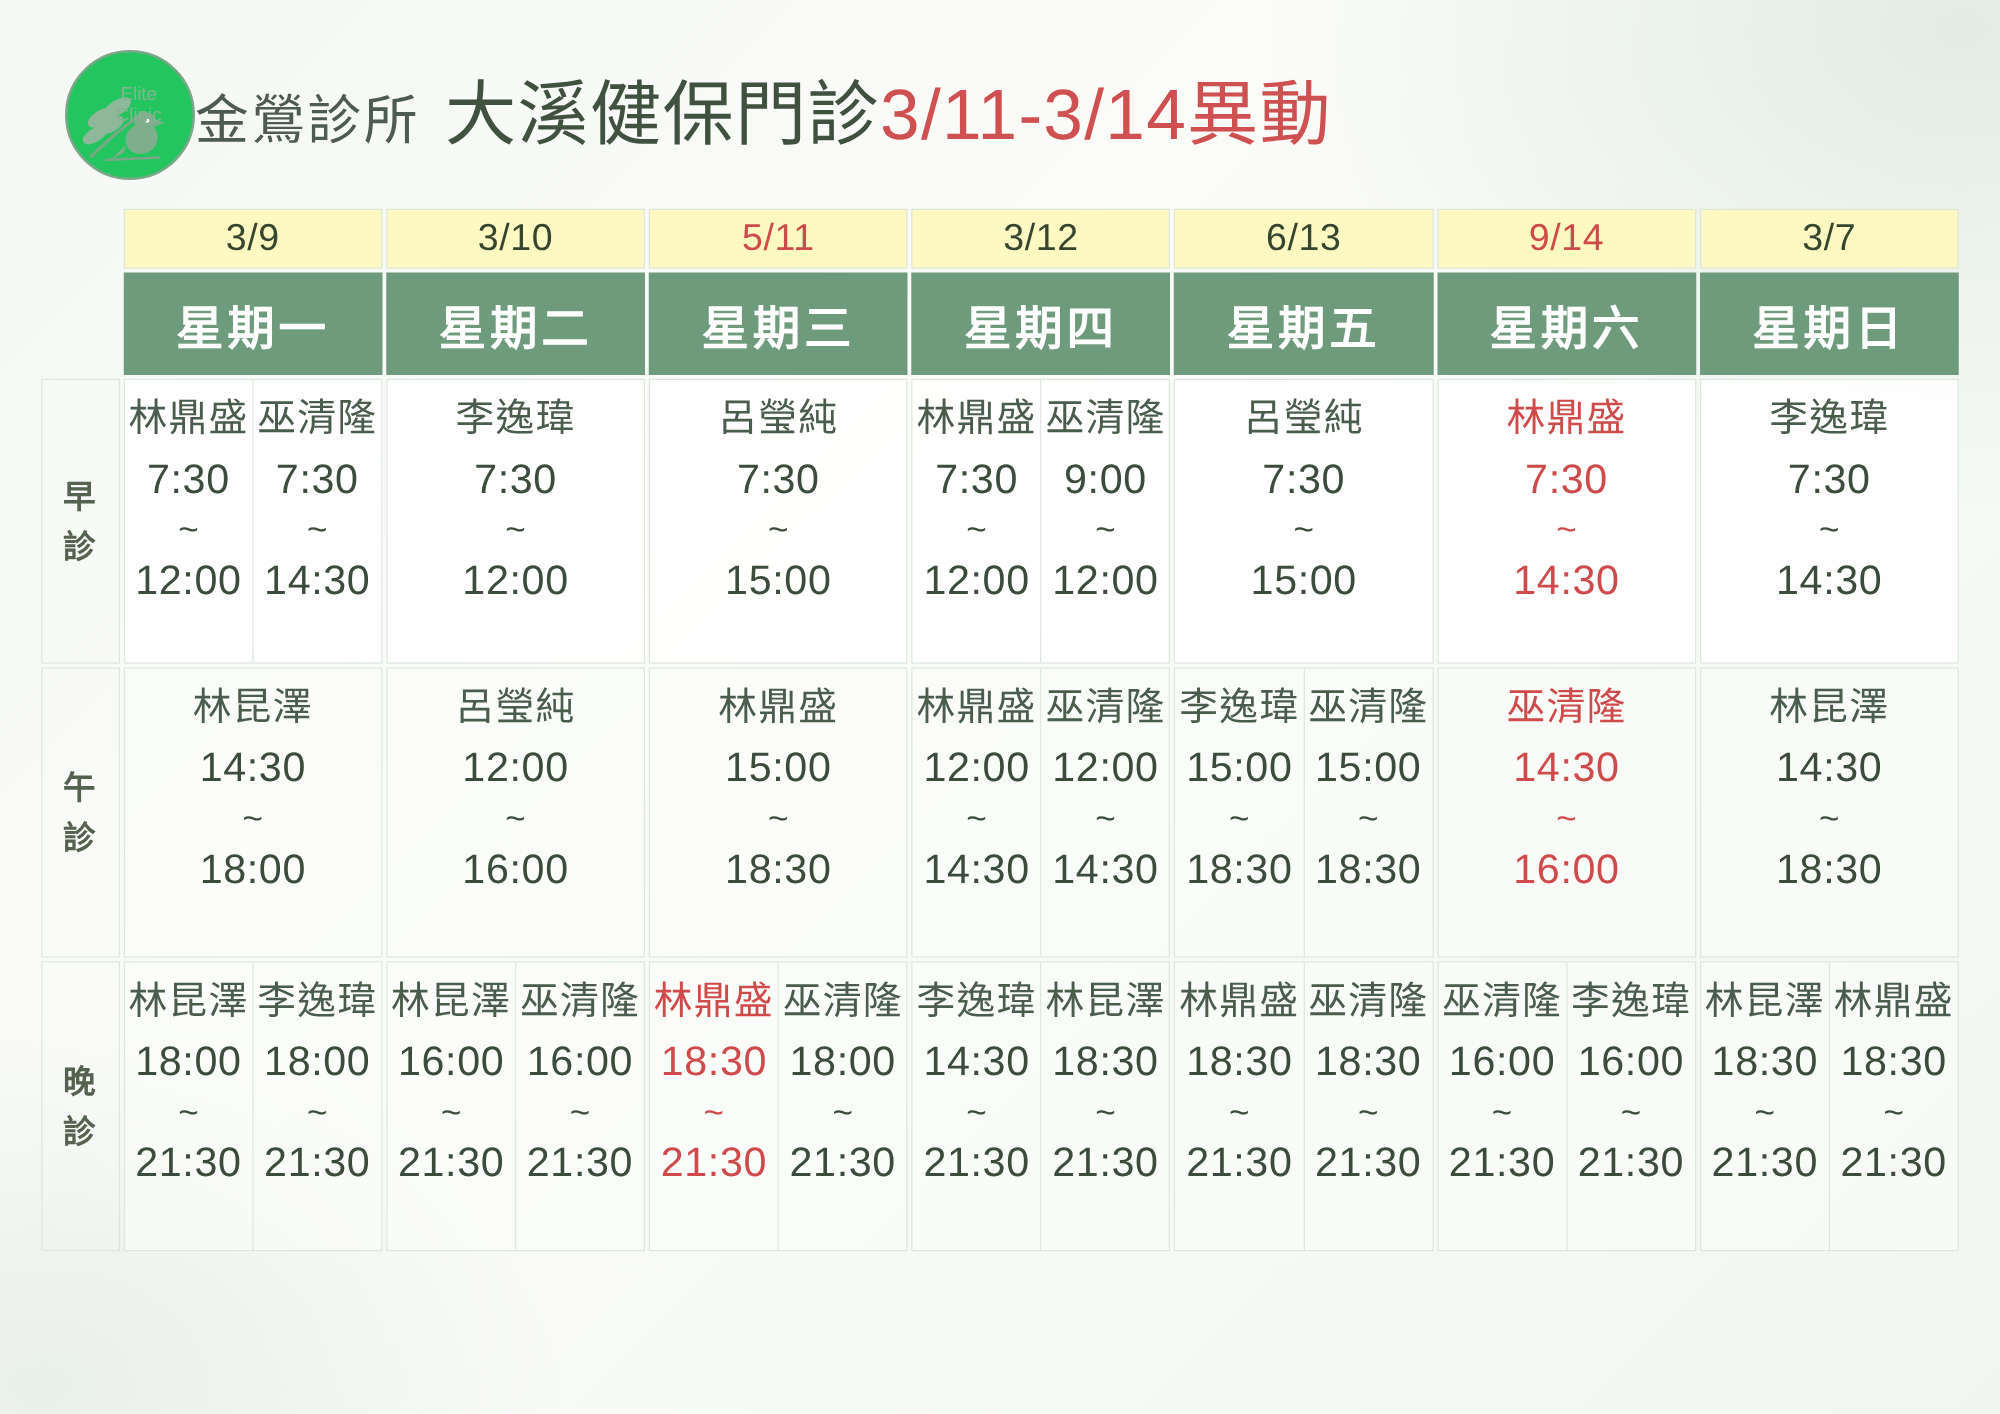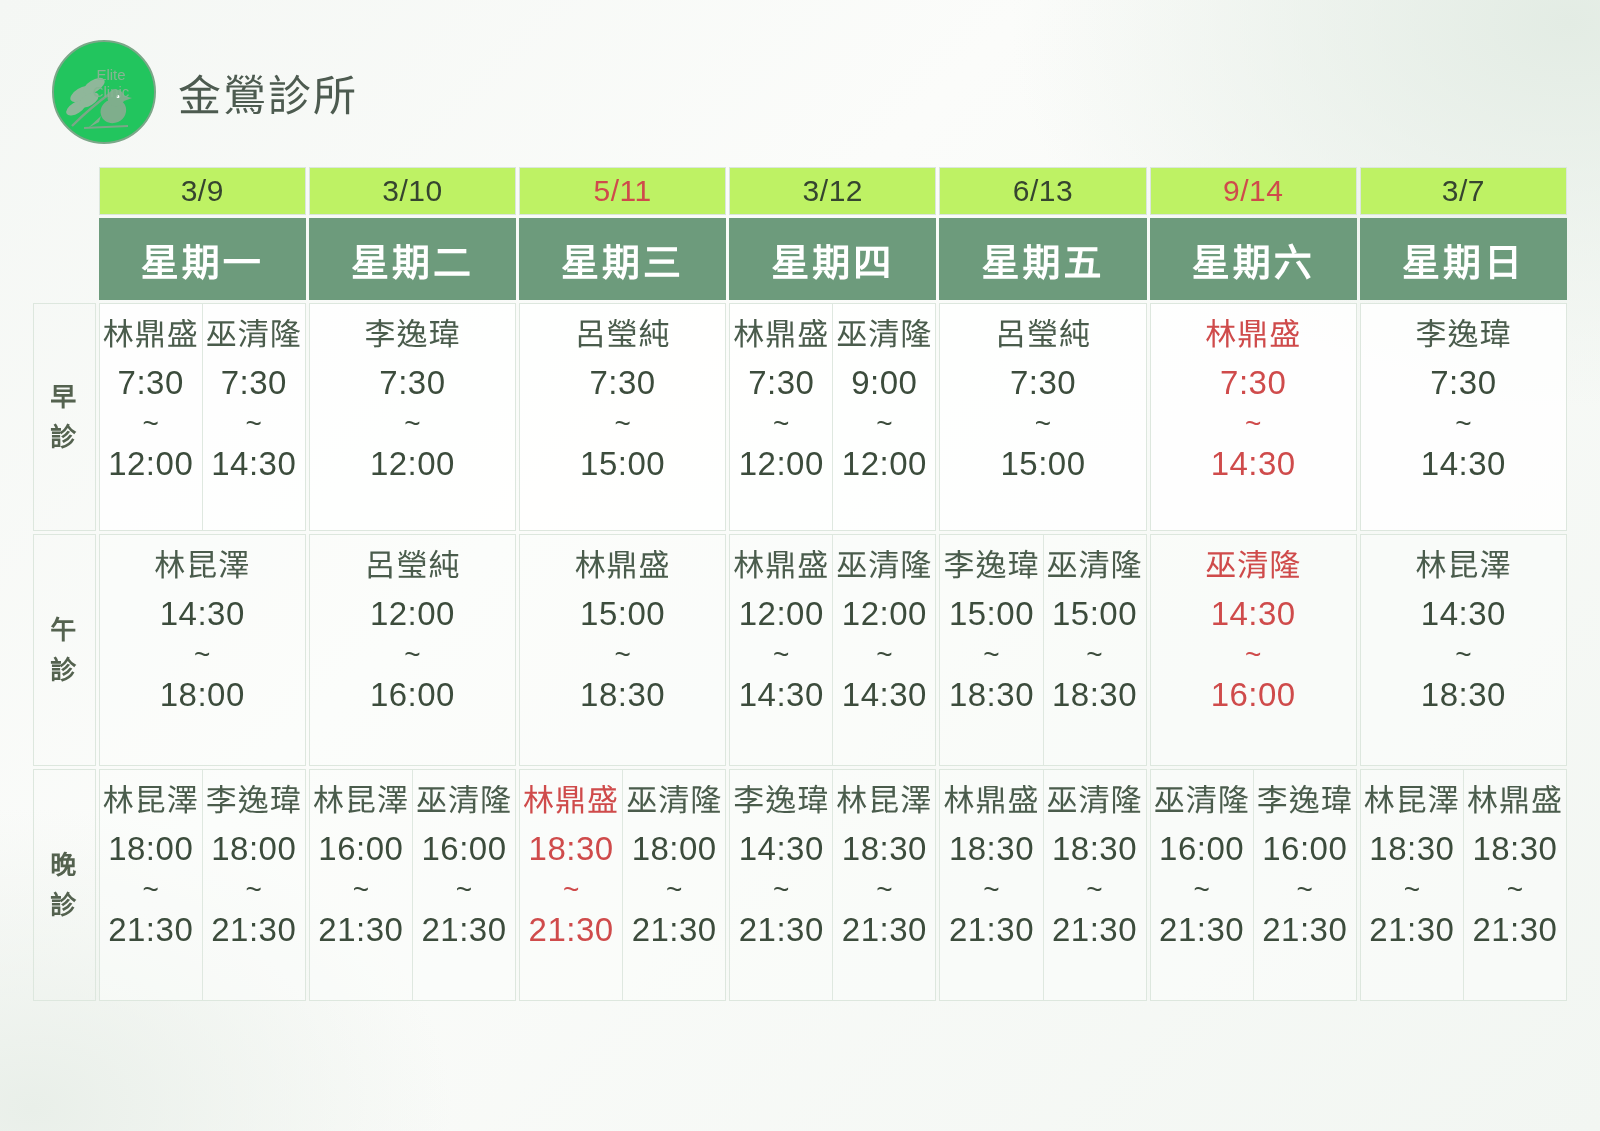--- a/index.html
+++ b/index.html
@@ -46,21 +46,20 @@
     overflow: hidden;
     background: #22c55e;
   }
 
   .logo-mark svg { position: absolute; inset: 0; }
 
   .brand-name {
     font-size: 43px;
     letter-spacing: 2px;
     color: #4d5b50;
-    margin-left: 22px;
     font-weight: 400;
     white-space: nowrap;
   }
 
   .title {
     margin-left: 20px;
     font-size: 57px;
     letter-spacing: 1px;
     white-space: nowrap;
     font-weight: 400;
@@ -77,21 +76,21 @@
     border-spacing: 3px;
     table-layout: fixed;
   }
 
   .sched col.c-label { width: 62px; }
   .sched col.c-day   { width: 205px; }
 
   
   .date-cell {
     height: 48px;
-    background: #bef264;
+    background: #fef9c3;
     border: 1px solid #dbe6dd;
     text-align: center;
     font-size: 30px;
     color: #36452f;
     font-weight: 400;
     letter-spacing: 0.5px;
   }
   .date-cell.is-changed { color: #cf4b4b; }
 
   .corner-cell { background: transparent; border: none; }
@@ -213,20 +212,23 @@
         <path d="M30 86 L74 84" stroke="#7ba788" stroke-width="2.2" fill="none"></path>
       </svg>
       <svg viewBox="0 0 104 104" width="104" height="104" aria-hidden="true">
         <text x="57" y="38" font-family="Liberation Sans, sans-serif" font-size="15" fill="#86b392" text-anchor="middle">Elite</text>
         <text x="57" y="55" font-family="Liberation Sans, sans-serif" font-size="15" fill="#86b392" text-anchor="middle">Clinic</text>
       </svg>
     </div>
 
     <div class="brand-name">金鶯診所</div>
 
+    <div class="title">
+      <span class="t-main">大溪健保門診</span><span class="t-accent">3/11-3/14異動</span>
+    </div>
   </div>
 
   <table class="sched">
     <colgroup>
       <col class="c-label">
       <col class="c-day">
         <col class="c-day">
         <col class="c-day">
         <col class="c-day">
       <col class="c-day">

